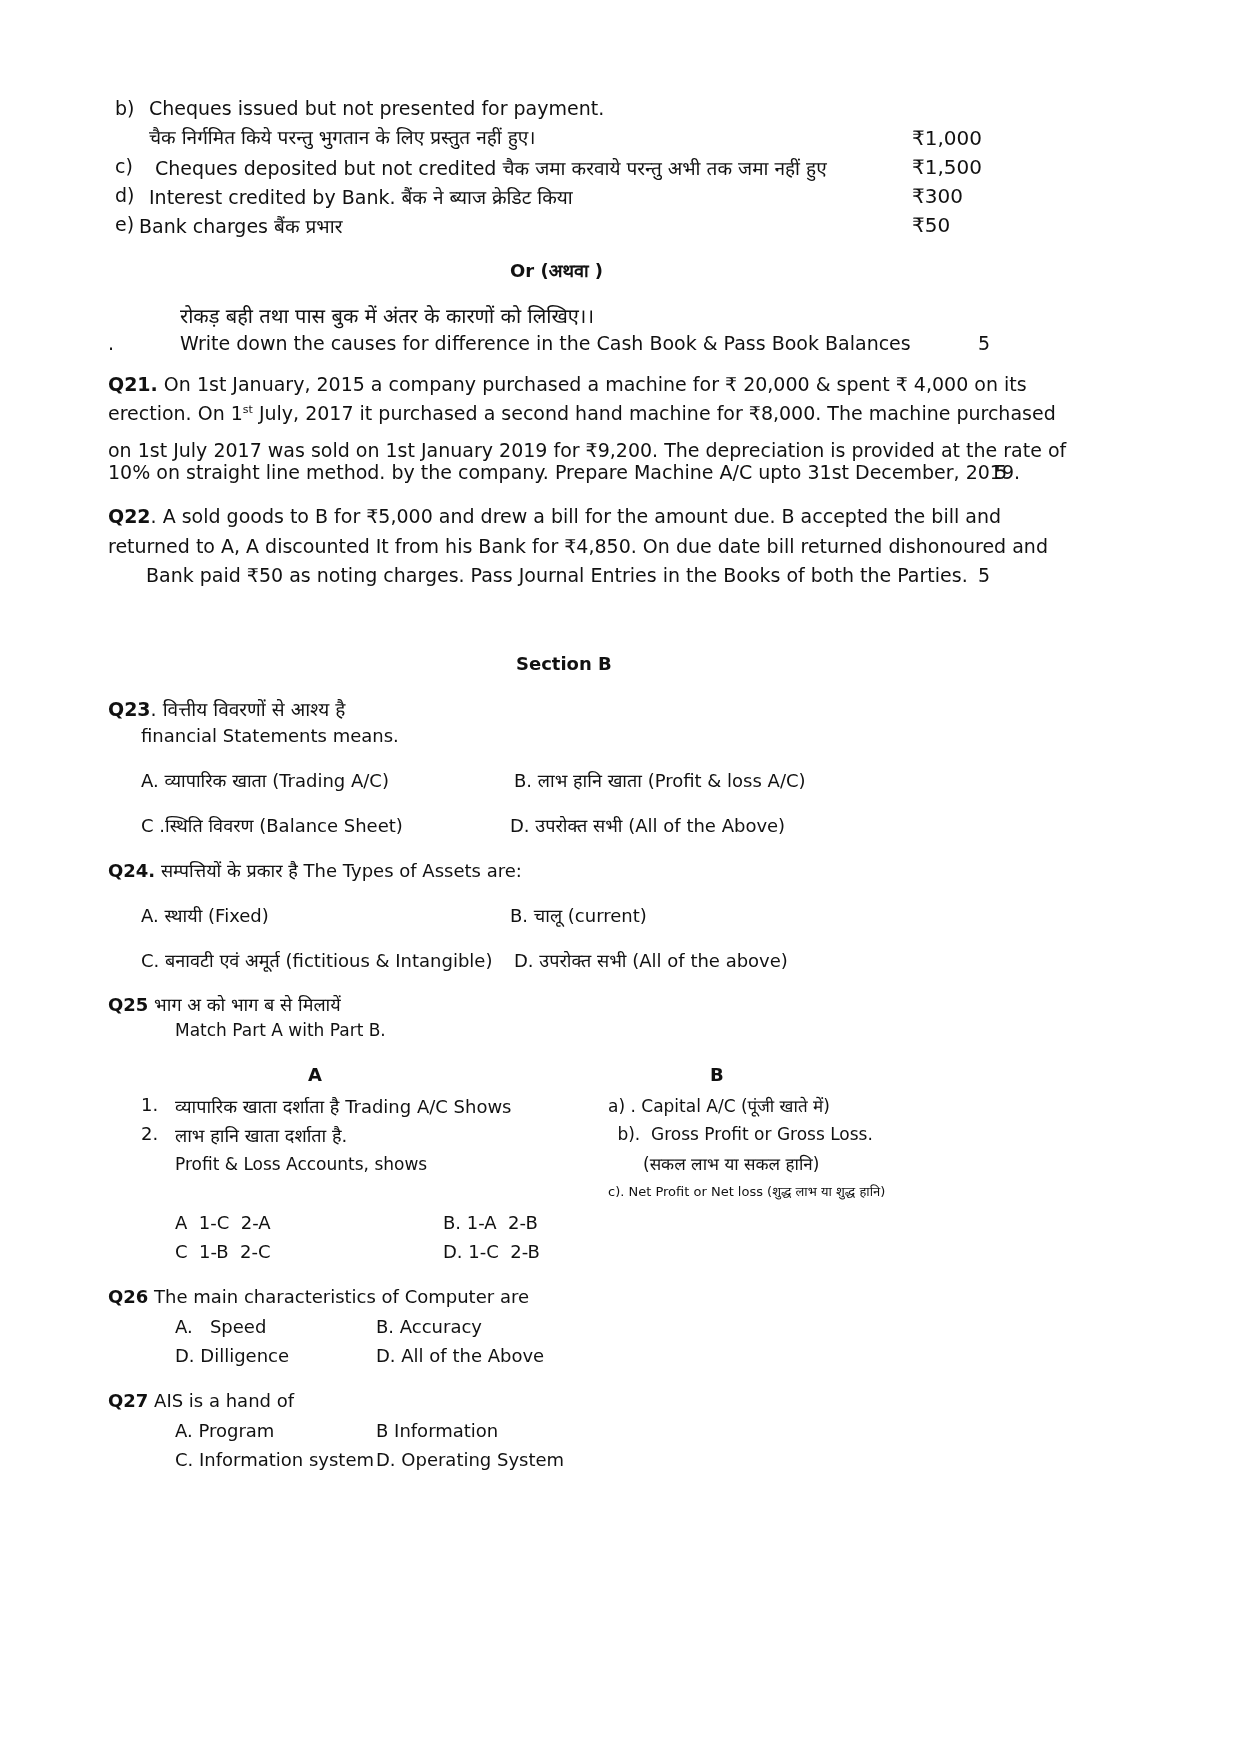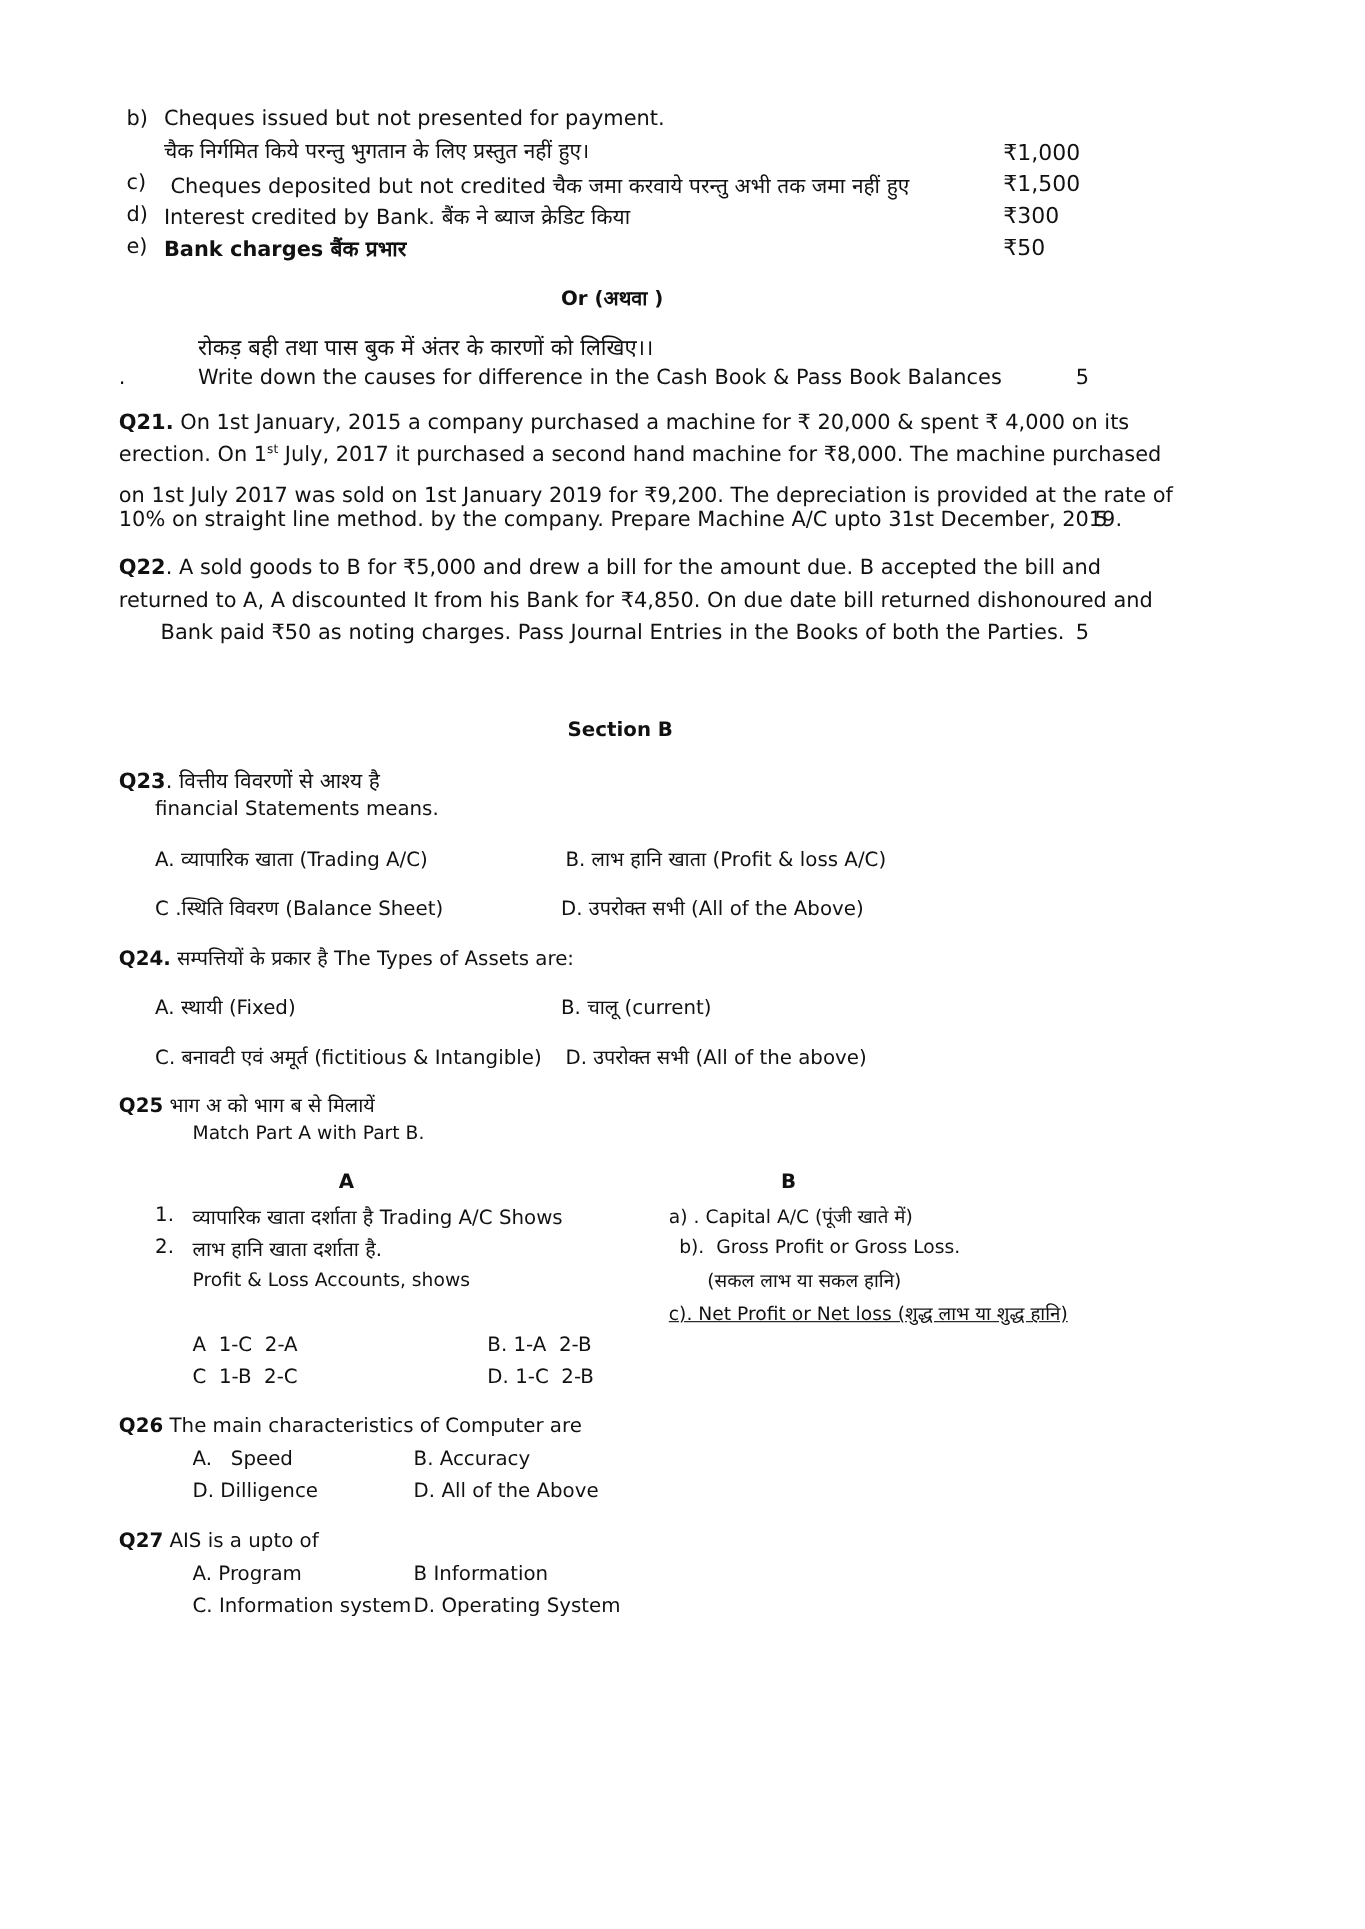--- a/index.html
+++ b/index.html
@@ -23,21 +23,21 @@
 
 <div class="abs t19" style="left:115px;top:155px;">c)</div>
 <div class="abs t19" style="left:155px;top:155px;">Cheques deposited but not credited चैक जमा करवाये परन्तु अभी तक जमा नहीं हुए</div>
 <div class="abs amt" style="left:912px;top:155px;">₹1,500</div>
 
 <div class="abs t19" style="left:115px;top:184px;">d)</div>
 <div class="abs t19" style="left:149px;top:184px;">Interest credited by Bank.  बैंक ने ब्याज क्रेडिट किया</div>
 <div class="abs amt" style="left:912px;top:184px;">₹300</div>
 
 <div class="abs t19" style="left:115px;top:213px;">e)</div>
-<div class="abs t19" style="left:149px;top:213px;font-weight:bold;">Bank charges  बैंक प्रभार</div>
+<div class="abs t19" style="left:139px;top:213px;">Bank charges  बैंक प्रभार</div>
 <div class="abs amt" style="left:912px;top:213px;">₹50</div>
 
 <div class="abs t18 b" style="left:510px;top:258px;">Or (अथवा )</div>
 
 <div class="abs t20" style="left:180px;top:302px;">रोकड़ बही तथा  पास बुक में अंतर के कारणों को लिखिए।।</div>
 <div class="abs t19" style="left:108px;top:332px;">.</div>
 <div class="abs t19" style="left:180px;top:332px;">Write down the causes for difference in the Cash Book &amp; Pass Book Balances</div>
 <div class="abs t19" style="left:978px;top:332px;">5</div>
 
 <div class="abs t19" style="left:108px;top:373px;">
@@ -86,34 +86,34 @@
 
 <div class="abs t18" style="left:141px;top:1094px;">1.</div>
 <div class="abs t18" style="left:175px;top:1094px;">व्यापारिक खाता दर्शाता है Trading A/C Shows</div>
 <div class="abs t18" style="left:141px;top:1123px;">2.</div>
 <div class="abs t18" style="left:175px;top:1123px;text-align:center;">लाभ हानि खाता दर्शाता है.</div>
 <div class="abs t17" style="left:175px;top:1154px;font-size:17px;">Profit &amp; Loss Accounts, shows</div>
 
 <div class="abs t18" style="left:608px;top:1094px;font-size:17px;">a) . Capital A/C (पूंजी खाते में)</div>
 <div class="abs t18" style="left:612px;top:1124px;font-size:17px;white-space:pre;"> b).  Gross Profit or Gross Loss.</div>
 <div class="abs t18" style="left:643px;top:1152px;font-size:17px;">(सकल लाभ या सकल हानि)</div>
-<div class="abs t18" style="left:608px;top:1182px;font-size:17px;text-decoration:underline;">c). Net Profit or Net loss (शुद्ध लाभ या शुद्ध हानि)</div>
+<div class="abs t18" style="left:608px;top:1182px;font-size:13px;">c). Net Profit or Net loss (शुद्ध लाभ या शुद्ध हानि)</div>
 
 <div class="abs t18" style="left:175px;top:1212px;white-space:pre;">A  1-C  2-A</div>
 <div class="abs t18" style="left:443px;top:1212px;white-space:pre;">B. 1-A  2-B</div>
 <div class="abs t18" style="left:175px;top:1241px;white-space:pre;">C  1-B  2-C</div>
 <div class="abs t18" style="left:443px;top:1241px;white-space:pre;">D. 1-C  2-B</div>
 
 <div class="abs t18" style="left:108px;top:1286px;text-align:center;">
   <span class="b">Q26</span><span> The main characteristics of Computer are</span>
 </div>
 <div class="abs t18" style="left:175px;top:1316px;white-space:pre;">A.   Speed</div>
 <div class="abs t18" style="left:376px;top:1316px;">B. Accuracy</div>
 <div class="abs t18" style="left:175px;top:1345px;">D. Dilligence</div>
 <div class="abs t18" style="left:376px;top:1345px;">D. All of the Above</div>
 
 <div class="abs t18" style="left:108px;top:1390px;">
-  <span class="b">Q27</span><span> AIS is a upto of</span>
+  <span class="b">Q27</span><span> AIS is a hand of</span>
 </div>
 <div class="abs t18" style="left:175px;top:1420px;">A. Program</div>
 <div class="abs t18" style="left:376px;top:1420px;">B Information</div>
 <div class="abs t18" style="left:175px;top:1449px;">C. Information system</div>
 <div class="abs t18" style="left:376px;top:1449px;">D. Operating System</div>
 
 </body></html>

